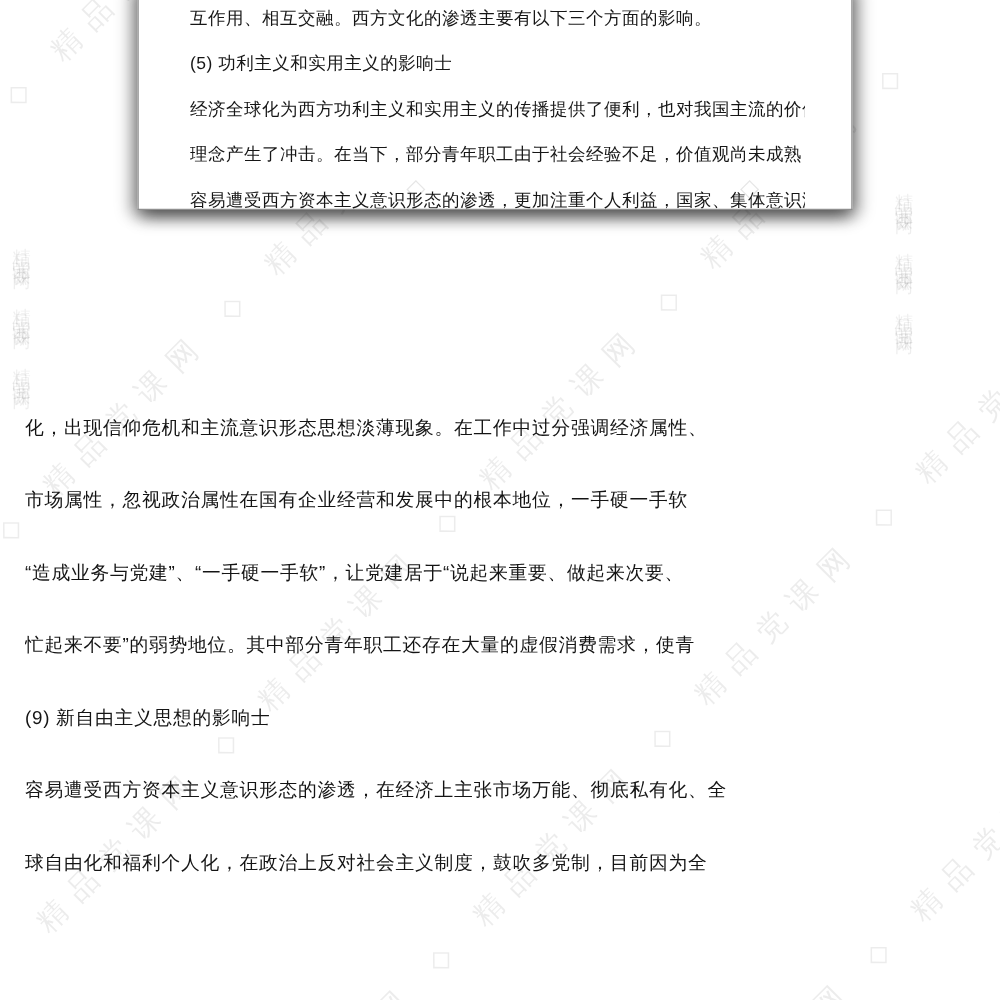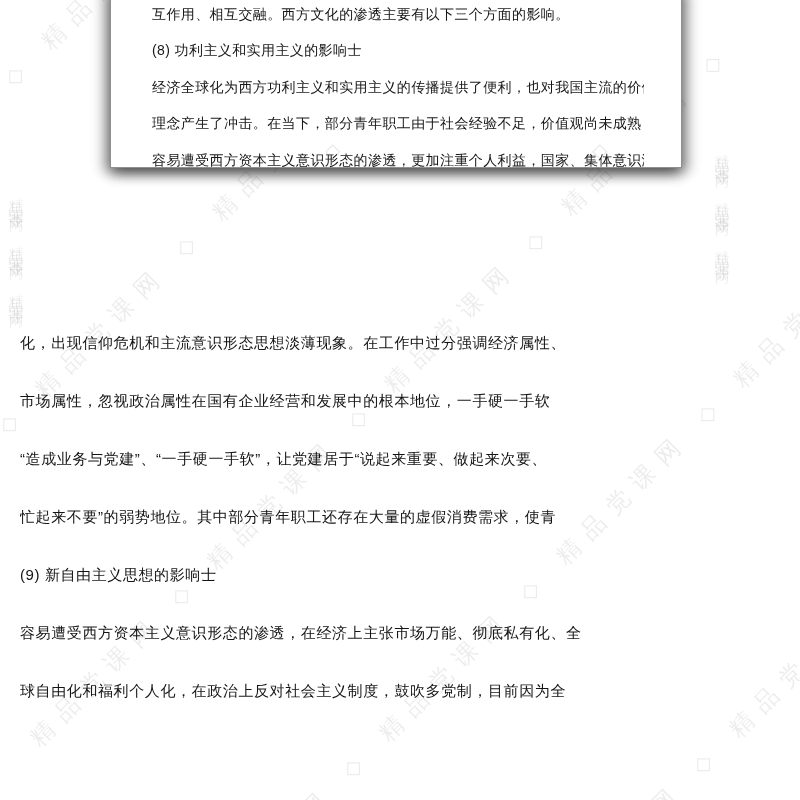--- a/index.html
+++ b/index.html
@@ -77,21 +77,21 @@
       <div class="wm-stripe" style="left: 387.5px; top: 387.5px;">精品党课网 ◇ 精品党课网 ◇ 精品党课网 ◇ 精品党课网 ◇ </div>
       <div class="wm-stripe" style="left: 560px; top: 560px;">精品党课网 ◇ 精品党课网 ◇ 精品党课网 ◇ 精品党课网 ◇ </div>
       <div class="wm-stripe" style="left: 732.5px; top: 732.5px;">精品党课网 ◇ 精品党课网 ◇ 精品党课网 ◇ 精品党课网 ◇ </div>
     </div>
 
   <div class="wm-col" style="left:6px;top:186px;height:450px;">精品党课网◇精品党课网◇精品党课网</div>
   <div class="wm-col" style="left:712px;top:142px;height:450px;">精品党课网◇精品党课网◇精品党课网</div>
 
   <div class="preview-box">
     <div class="preview-line">互作用、相互交融。西方文化的渗透主要有以下三个方面的影响。</div>
-    <div class="preview-line">(8) 功利主义和实用主义的影响士</div>
+    <div class="preview-line">(5) 功利主义和实用主义的影响士</div>
     <div class="preview-line">经济全球化为西方功利主义和实用主义的传播提供了便利，也对我国主流的价值</div>
     <div class="preview-line">理念产生了冲击。在当下，部分青年职工由于社会经验不足，价值观尚未成熟，</div>
     <div class="preview-line">容易遭受西方资本主义意识形态的渗透，更加注重个人利益，国家、集体意识淡</div>
   </div>
   <span class="box-diamond" style="left:325px;top:138px;">◇</span>
   <span class="box-diamond" style="left:592px;top:138px;">◇</span>
 
   <div class="doc-body">
     <div class="body-line">化，出现信仰危机和主流意识形态思想淡薄现象。在工作中过分强调经济属性、</div>
     <div class="body-line">市场属性，忽视政治属性在国有企业经营和发展中的根本地位，一手硬一手软</div>

